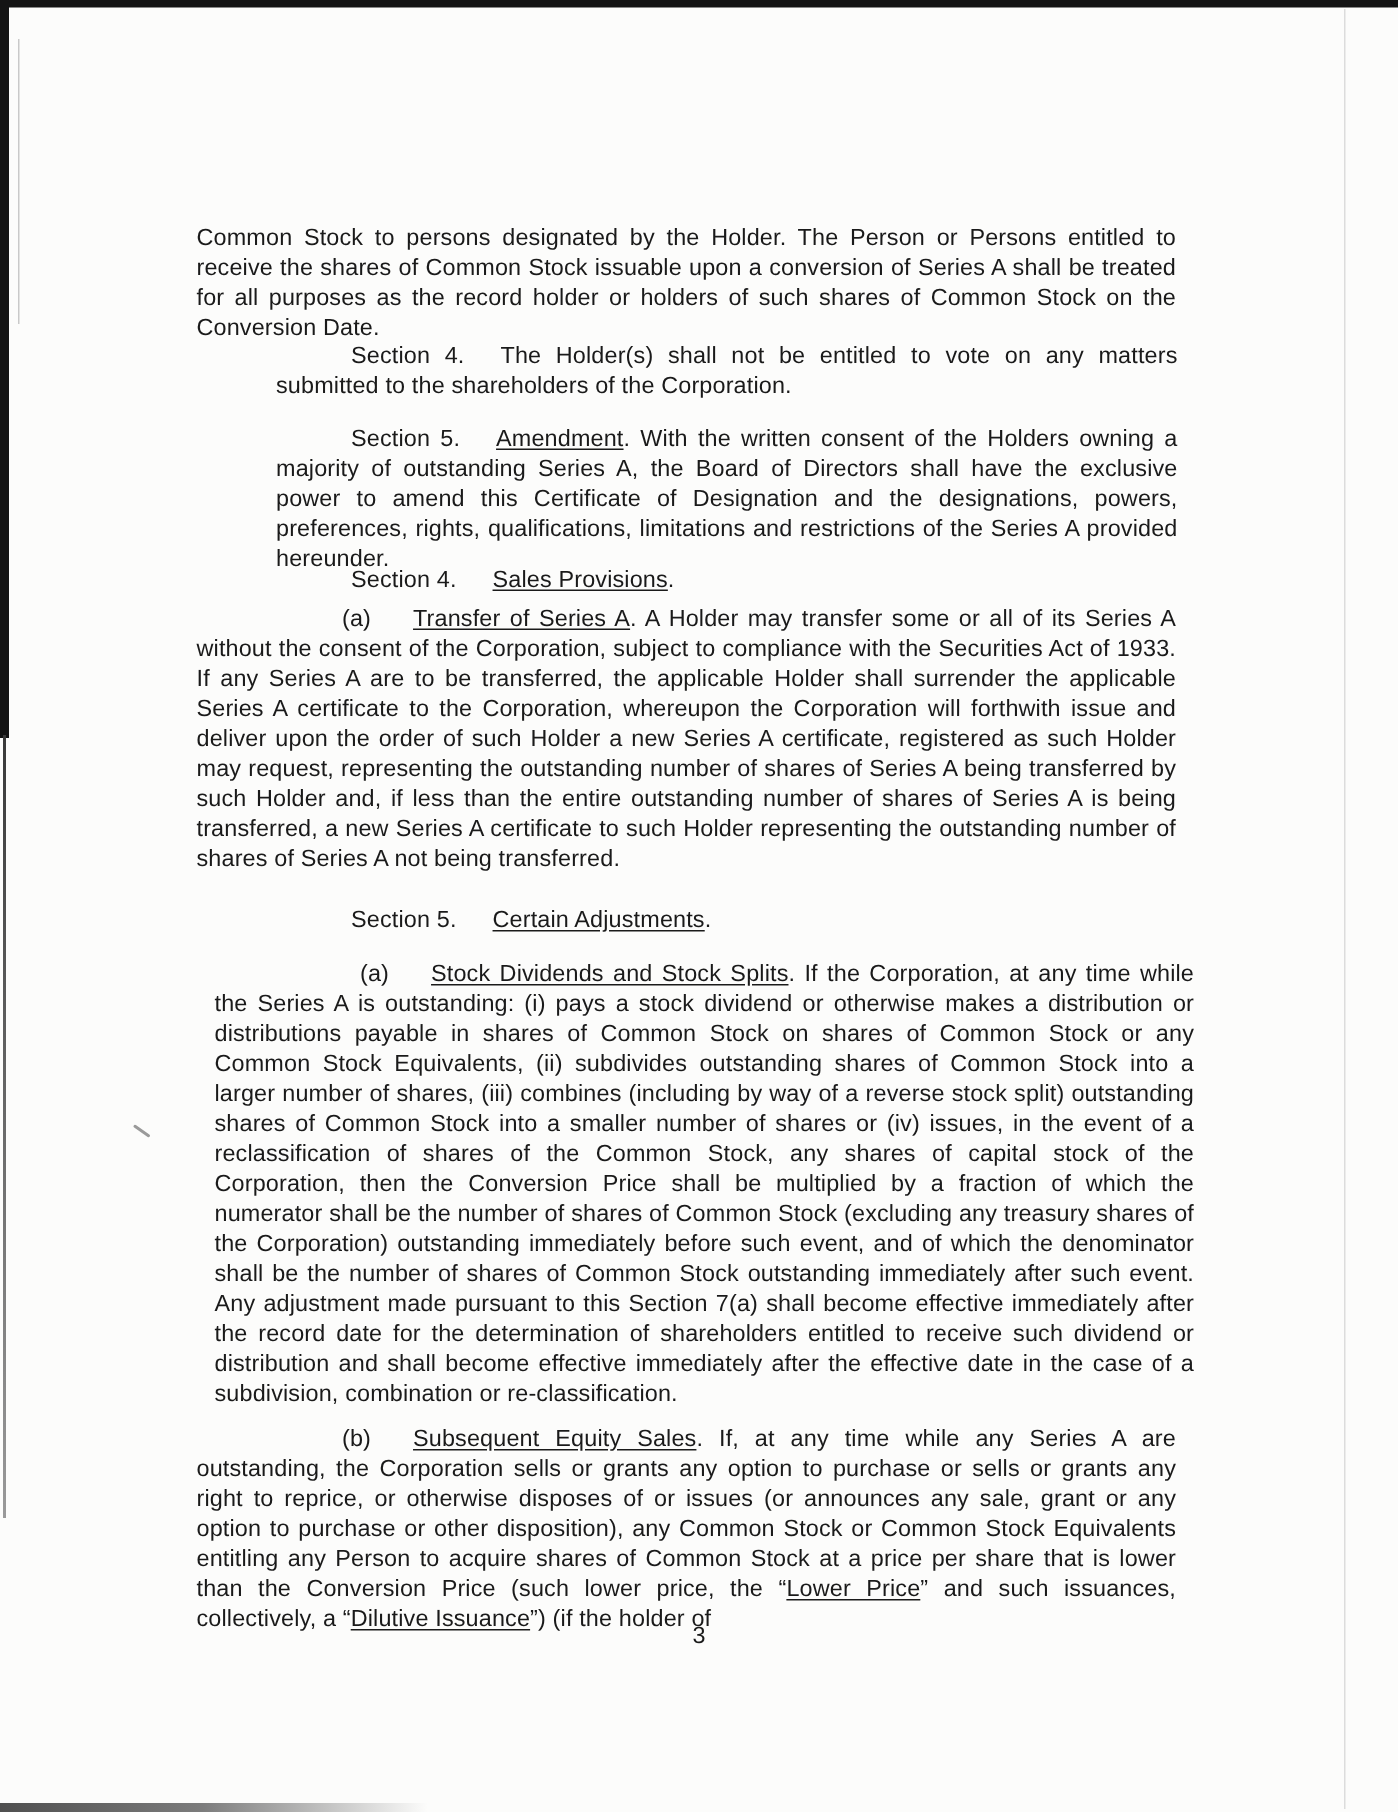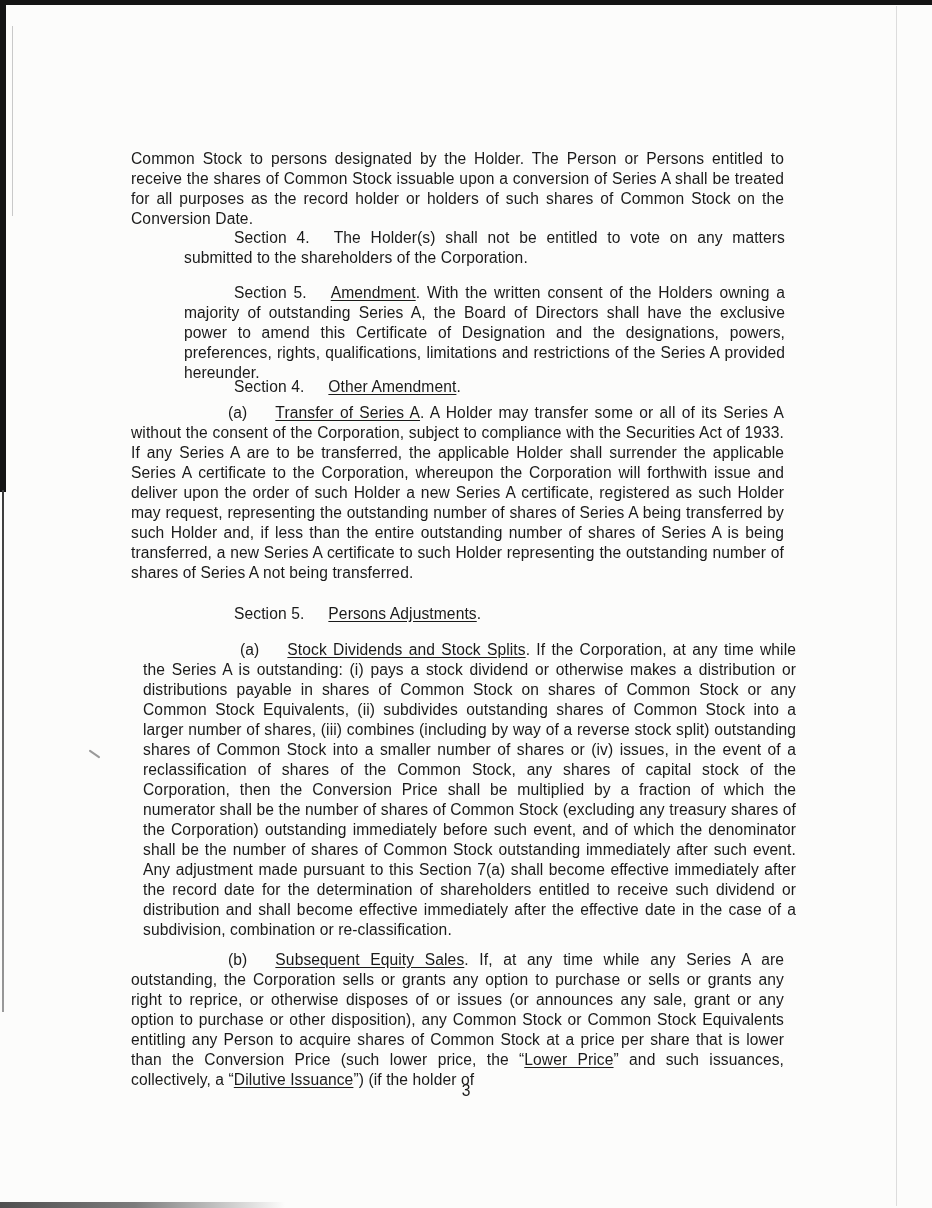--- a/index.html
+++ b/index.html
@@ -55,21 +55,21 @@
   <div class="left-line"></div>
   <div class="inner-line"></div>
   <div class="right-line"></div>
   <div class="bottom-strip"></div>
   <div class="stray-mark"></div>
 
   <main class="page">
     <p class="para" id="b-intro"><span>Common Stock to persons designated by the Holder.  The Person or Persons entitled to receive the shares of Common Stock issuable upon a conversion of Series A shall be treated for all purposes as the record holder or holders of such shares of Common Stock on the Conversion Date.</span></p>
     <p class="para" id="b-sec4"><span>Section 4.</span><span class="tab" style="width: 24px;"></span><span>The Holder(s) shall not be entitled to vote on any matters submitted to the shareholders of the Corporation.</span></p>
     <p class="para" id="b-sec5"><span>Section 5.</span><span class="tab" style="width: 24px;"></span><span class="u">Amendment</span><span>.  With the written consent of the Holders owning a majority of outstanding Series A, the Board of Directors shall have the exclusive power to amend this Certificate of Designation and the designations, powers, preferences, rights, qualifications, limitations and restrictions of the Series A provided hereunder.</span></p>
-    <p class="para" id="b-sec6"><span>Section 4.</span><span class="tab" style="width: 24px;"></span><span class="u">Other Amendment</span><span>.</span></p>
+    <p class="para" id="b-sec6"><span>Section 4.</span><span class="tab" style="width: 24px;"></span><span class="u">Sales Provisions</span><span>.</span></p>
     <p class="para" id="b-transfer"><span>(a)</span><span class="tab" style="width: 28px;"></span><span class="u">Transfer of Series A</span><span>.  A Holder may transfer some or all of its Series A without the consent of the Corporation, subject to compliance with the Securities Act of 1933. If any Series A are to be transferred, the applicable Holder shall surrender the applicable Series A certificate to the Corporation, whereupon the Corporation will forthwith issue and deliver upon the order of such Holder a new Series A certificate, registered as such Holder may request, representing the outstanding number of shares of Series A being transferred by such Holder and, if less than the entire outstanding number of shares of Series A is being transferred, a new Series A certificate to such Holder representing the outstanding number of shares of Series A not being transferred.</span></p>
-    <p class="para" id="b-sec7"><span>Section 5.</span><span class="tab" style="width: 24px;"></span><span class="u">Persons Adjustments</span><span>.</span></p>
+    <p class="para" id="b-sec7"><span>Section 5.</span><span class="tab" style="width: 24px;"></span><span class="u">Certain Adjustments</span><span>.</span></p>
     <p class="para" id="b-stock"><span>(a)</span><span class="tab" style="width: 28px;"></span><span class="u">Stock Dividends and Stock Splits</span><span>. If the Corporation, at any time while the Series A is outstanding: (i) pays a stock dividend or otherwise makes a distribution or distributions payable in shares of Common Stock on shares of Common Stock or any Common Stock Equivalents, (ii) subdivides outstanding shares of Common Stock into a larger number of shares, (iii) combines (including by way of a reverse stock split) outstanding shares of Common Stock into a smaller number of shares or (iv) issues, in the event of a reclassification of shares of the Common Stock, any shares of capital stock of the Corporation, then the Conversion Price shall be multiplied by a fraction of which the numerator shall be the number of shares of Common Stock (excluding any treasury shares of the Corporation) outstanding immediately before such event, and of which the denominator shall be the number of shares of Common Stock outstanding immediately after such event. Any adjustment made pursuant to this Section 7(a) shall become effective immediately after the record date for the determination of shareholders entitled to receive such dividend or distribution and shall become effective immediately after the effective date in the case of a subdivision, combination or re-classification.</span></p>
     <p class="para" id="b-sub"><span>(b)</span><span class="tab" style="width: 28px;"></span><span class="u">Subsequent Equity Sales</span><span>.  If, at any time while any Series A are outstanding, the Corporation sells or grants any option to purchase or sells or grants any right to reprice, or otherwise disposes of or issues (or announces any sale, grant or any option to purchase or other disposition), any Common Stock or Common Stock Equivalents entitling any Person to acquire shares of Common Stock at a price per share that is lower than the Conversion Price (such lower price, the “</span><span class="u">Lower Price</span><span>” and such issuances, collectively, a “</span><span class="u">Dilutive Issuance</span><span>”) (if the holder of</span></p>
     <p class="page-number">3</p>
   </main>
 
 </div>
 
 </body></html>

